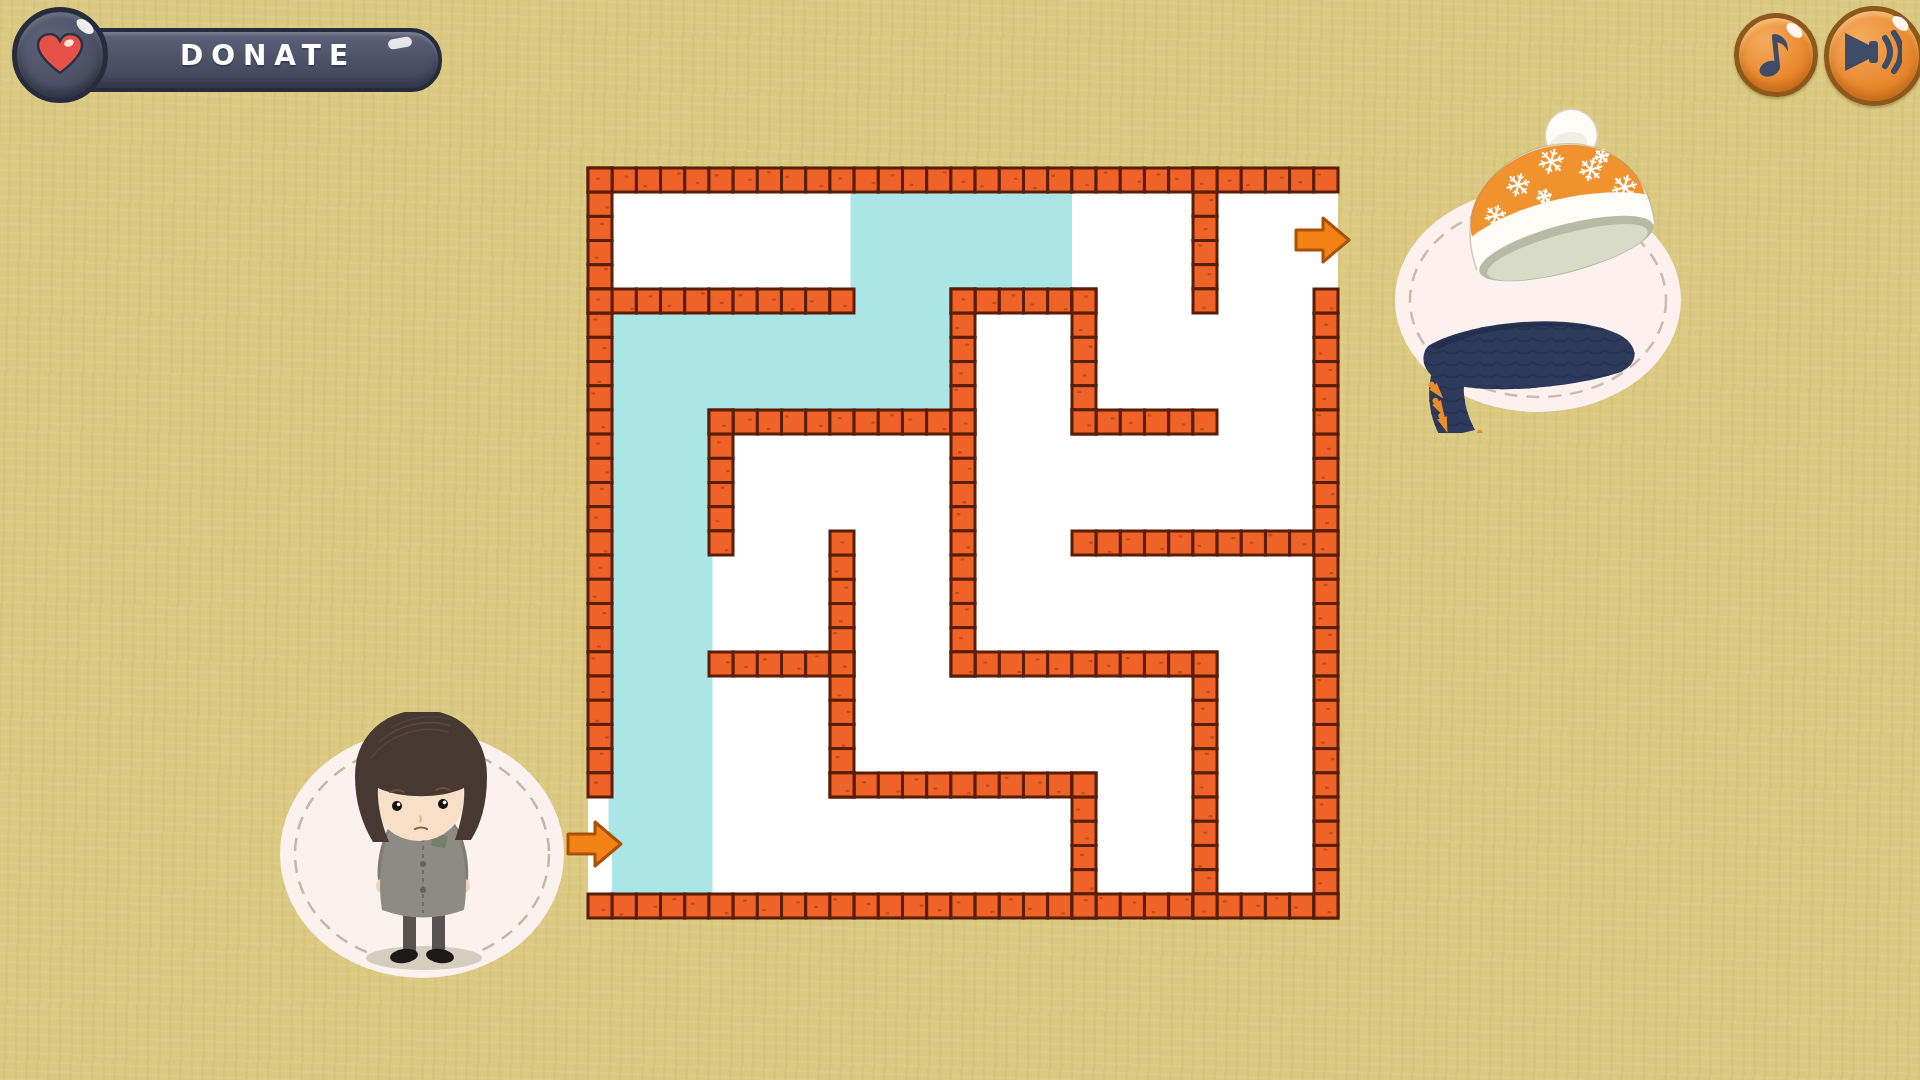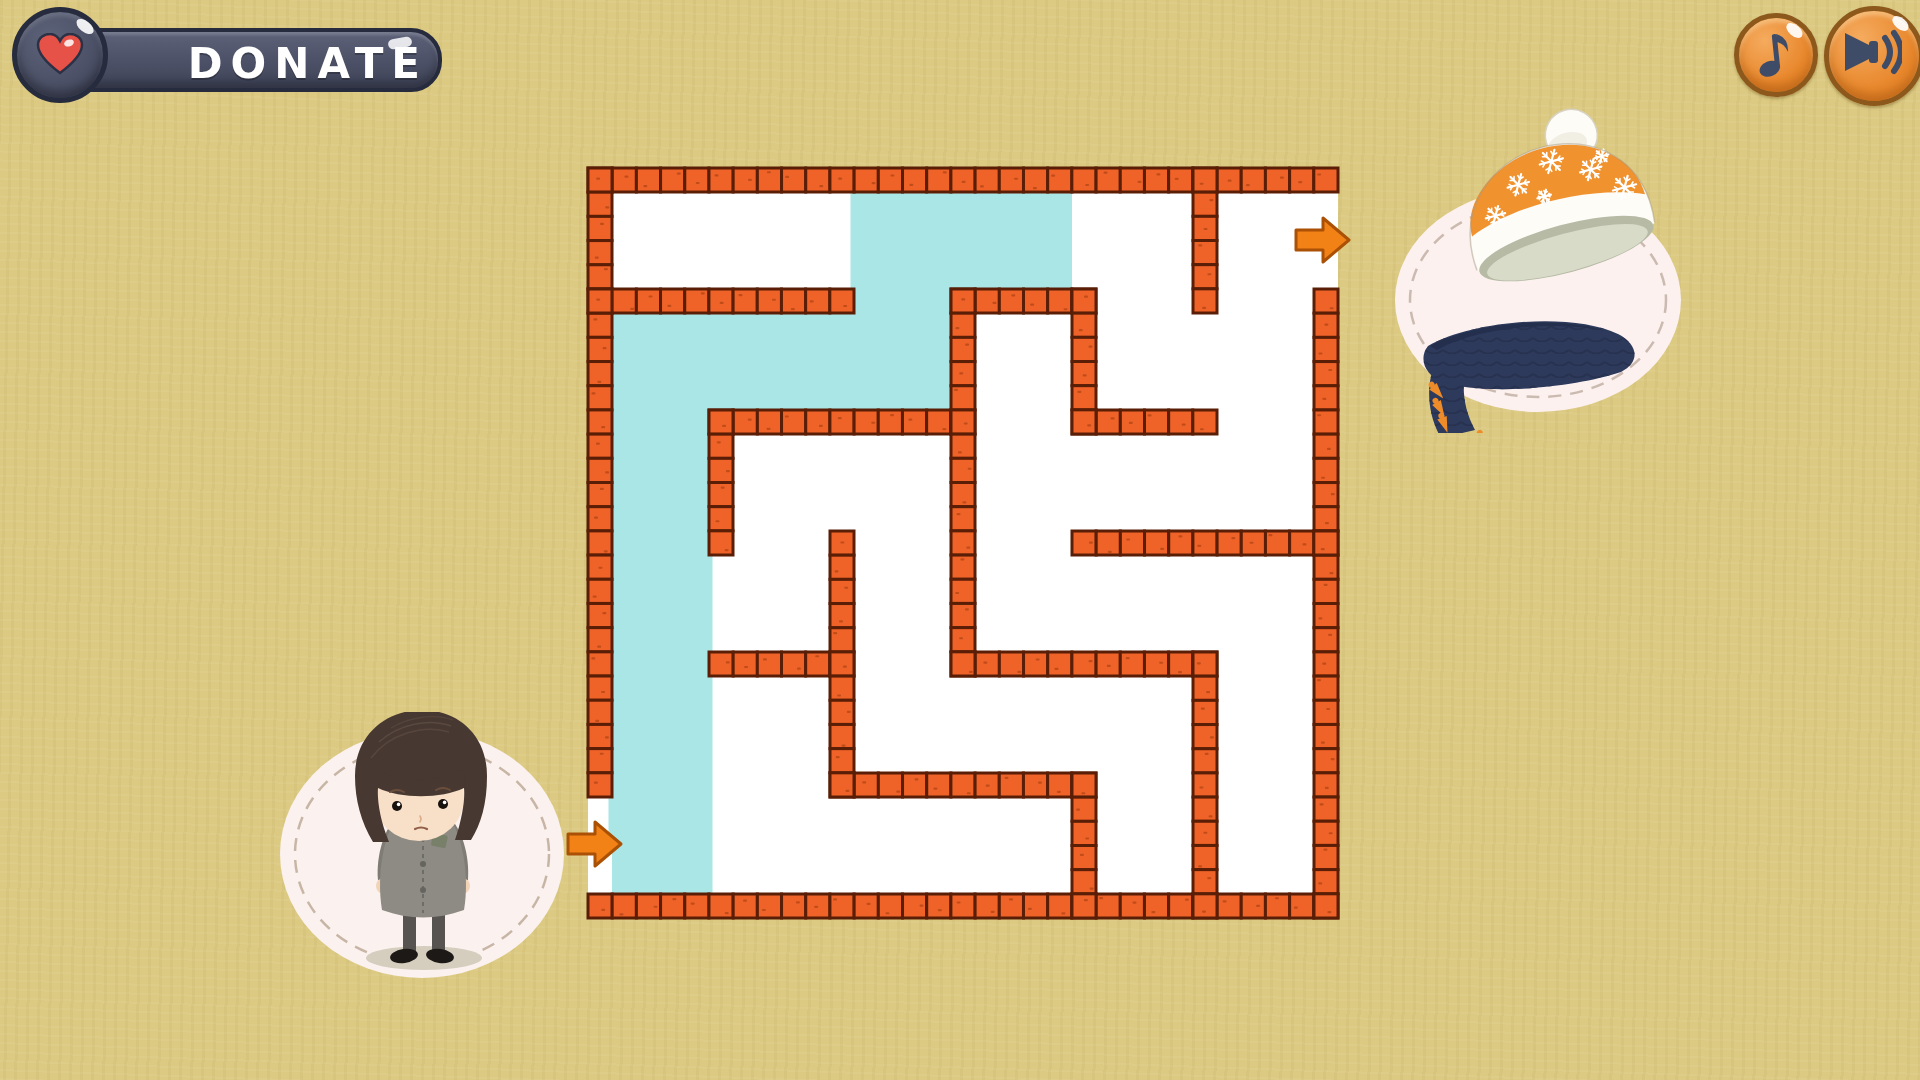--- a/index.html
+++ b/index.html
@@ -31,22 +31,22 @@
     background:radial-gradient(circle at 38% 32%,#5d6379,#474c62 70%,#3a3f53);
     border:5px solid #262b3e;
     box-shadow:inset 0 4px 4px rgba(255,255,255,.15), inset 0 -7px 9px rgba(0,0,0,.3);
   }
   #donate .badge .gloss{
     position:absolute;right:8px;top:9px;width:20px;height:11px;border-radius:50%;
     background:#fff;opacity:.9;transform:rotate(38deg);
   }
   #donate .badge svg{position:absolute;left:19px;top:21px;}
   #donate .label{
-    position:absolute;left:96px;top:32px;width:320px;text-align:right;
-    color:#fff;font-size:42px;font-weight:700;letter-spacing:8px;
+    position:absolute;left:96px;top:32px;width:320px;text-align:center;
+    color:#fff;font-size:28px;font-weight:700;letter-spacing:8px;
     font-family:"DejaVu Sans","Liberation Sans",sans-serif;
     text-shadow:0 2px 0 rgba(0,0,0,.25);
     user-select:none;
   }
 
   
   .round-btn{
     border-radius:50%;cursor:pointer;
     background:radial-gradient(circle at 35% 30%,#f5ab5e,#e8872c 62%,#dd7c22);
     border:5px solid #8c581c;

